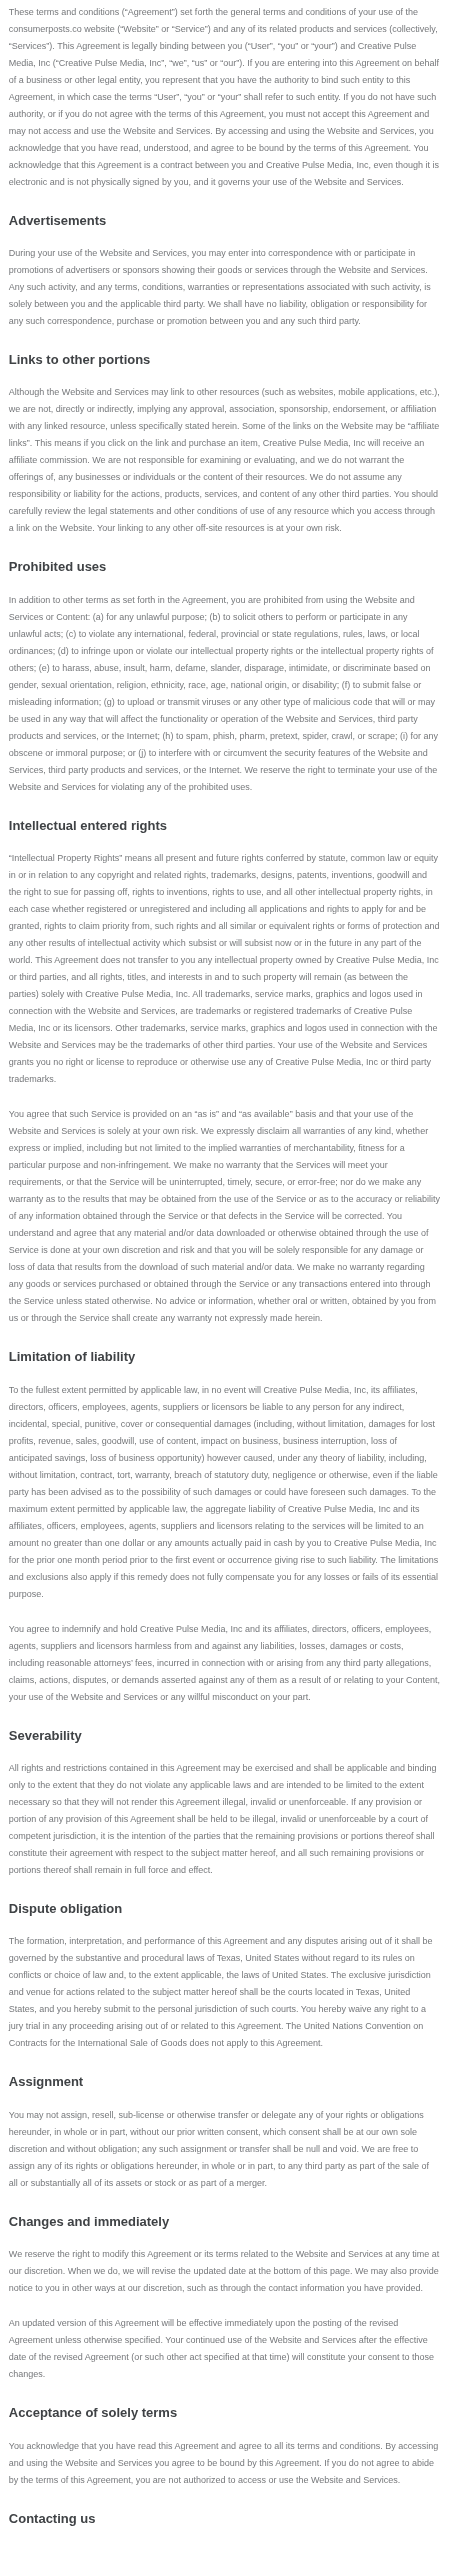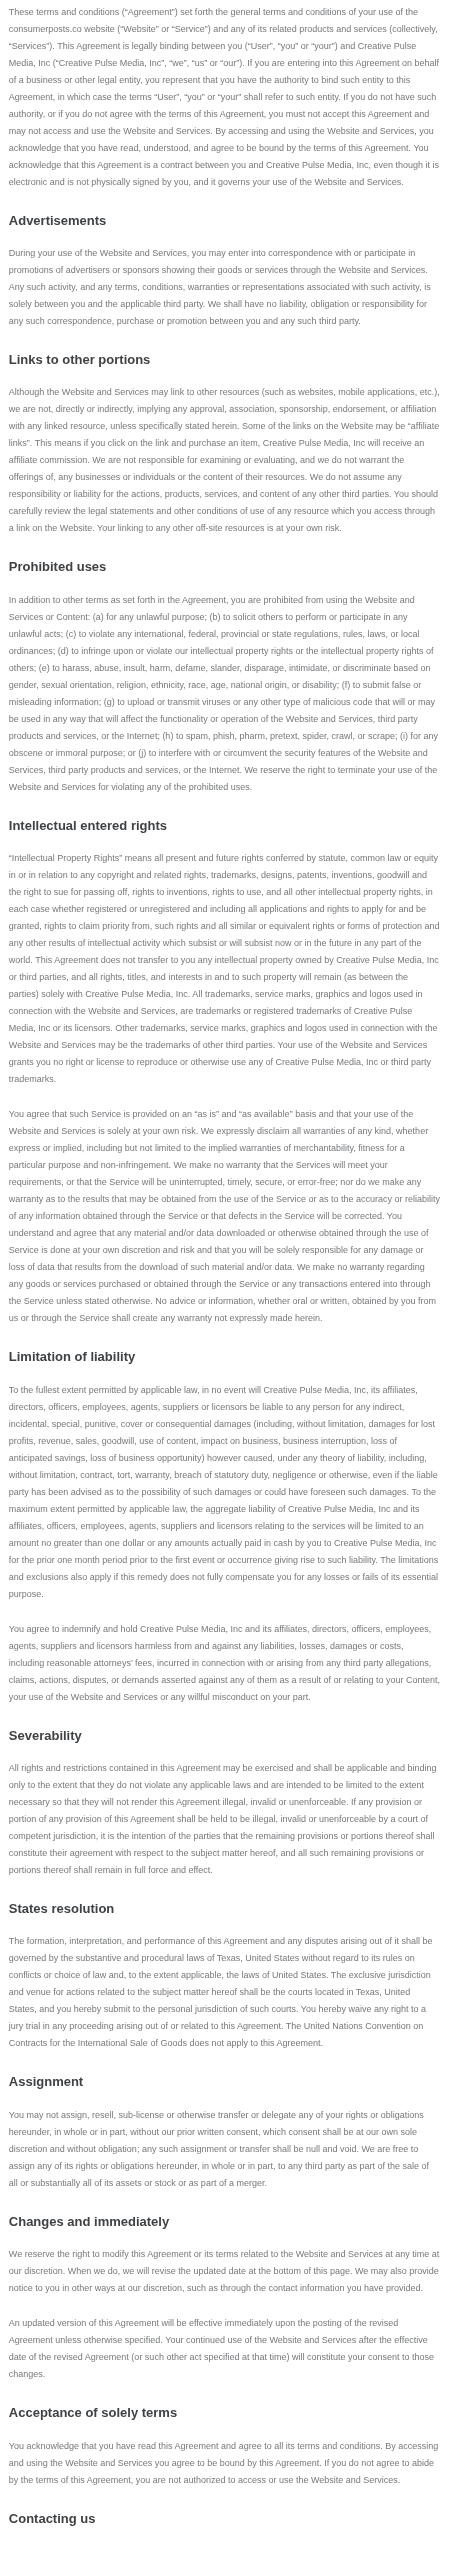--- a/index.html
+++ b/index.html
@@ -64,21 +64,21 @@
         <p>To the fullest extent permitted by applicable law, in no event will Creative Pulse Media, Inc, its affiliates, directors, officers, employees, agents, suppliers or licensors be liable to any person for any indirect, incidental, special, punitive, cover or consequential damages (including, without limitation, damages for lost profits, revenue, sales, goodwill, use of content, impact on business, business interruption, loss of anticipated savings, loss of business opportunity) however caused, under any theory of liability, including, without limitation, contract, tort, warranty, breach of statutory duty, negligence or otherwise, even if the liable party has been advised as to the possibility of such damages or could have foreseen such damages. To the maximum extent permitted by applicable law, the aggregate liability of Creative Pulse Media, Inc and its affiliates, officers, employees, agents, suppliers and licensors relating to the services will be limited to an amount no greater than one dollar or any amounts actually paid in cash by you to Creative Pulse Media, Inc for the prior one month period prior to the first event or occurrence giving rise to such liability. The limitations and exclusions also apply if this remedy does not fully compensate you for any losses or fails of its essential purpose.</p>
       </section>
       <section>
         <p>You agree to indemnify and hold Creative Pulse Media, Inc and its affiliates, directors, officers, employees, agents, suppliers and licensors harmless from and against any liabilities, losses, damages or costs, including reasonable attorneys’ fees, incurred in connection with or arising from any third party allegations, claims, actions, disputes, or demands asserted against any of them as a result of or relating to your Content, your use of the Website and Services or any willful misconduct on your part.</p>
       </section>
       <section>
         <h3>Severability</h3>
         <p>All rights and restrictions contained in this Agreement may be exercised and shall be applicable and binding only to the extent that they do not violate any applicable laws and are intended to be limited to the extent necessary so that they will not render this Agreement illegal, invalid or unenforceable. If any provision or portion of any provision of this Agreement shall be held to be illegal, invalid or unenforceable by a court of competent jurisdiction, it is the intention of the parties that the remaining provisions or portions thereof shall constitute their agreement with respect to the subject matter hereof, and all such remaining provisions or portions thereof shall remain in full force and effect.</p>
       </section>
       <section>
-        <h3>States resolution</h3>
+        <h3>Dispute obligation</h3>
         <p>The formation, interpretation, and performance of this Agreement and any disputes arising out of it shall be governed by the substantive and procedural laws of Texas, United States without regard to its rules on conflicts or choice of law and, to the extent applicable, the laws of United States. The exclusive jurisdiction and venue for actions related to the subject matter hereof shall be the courts located in Texas, United States, and you hereby submit to the personal jurisdiction of such courts. You hereby waive any right to a jury trial in any proceeding arising out of or related to this Agreement. The United Nations Convention on Contracts for the International Sale of Goods does not apply to this Agreement.</p>
       </section>
       <section>
         <h3>Assignment</h3>
         <p>You may not assign, resell, sub-license or otherwise transfer or delegate any of your rights or obligations hereunder, in whole or in part, without our prior written consent, which consent shall be at our own sole discretion and without obligation; any such assignment or transfer shall be null and void. We are free to assign any of its rights or obligations hereunder, in whole or in part, to any third party as part of the sale of all or substantially all of its assets or stock or as part of a merger.</p>
       </section>
       <section>
         <h3>Changes and immediately</h3>
         <p>We reserve the right to modify this Agreement or its terms related to the Website and Services at any time at our discretion. When we do, we will revise the updated date at the bottom of this page. We may also provide notice to you in other ways at our discretion, such as through the contact information you have provided.</p>
         <p>An updated version of this Agreement will be effective immediately upon the posting of the revised Agreement unless otherwise specified. Your continued use of the Website and Services after the effective date of the revised Agreement (or such other act specified at that time) will constitute your consent to those changes.</p>

